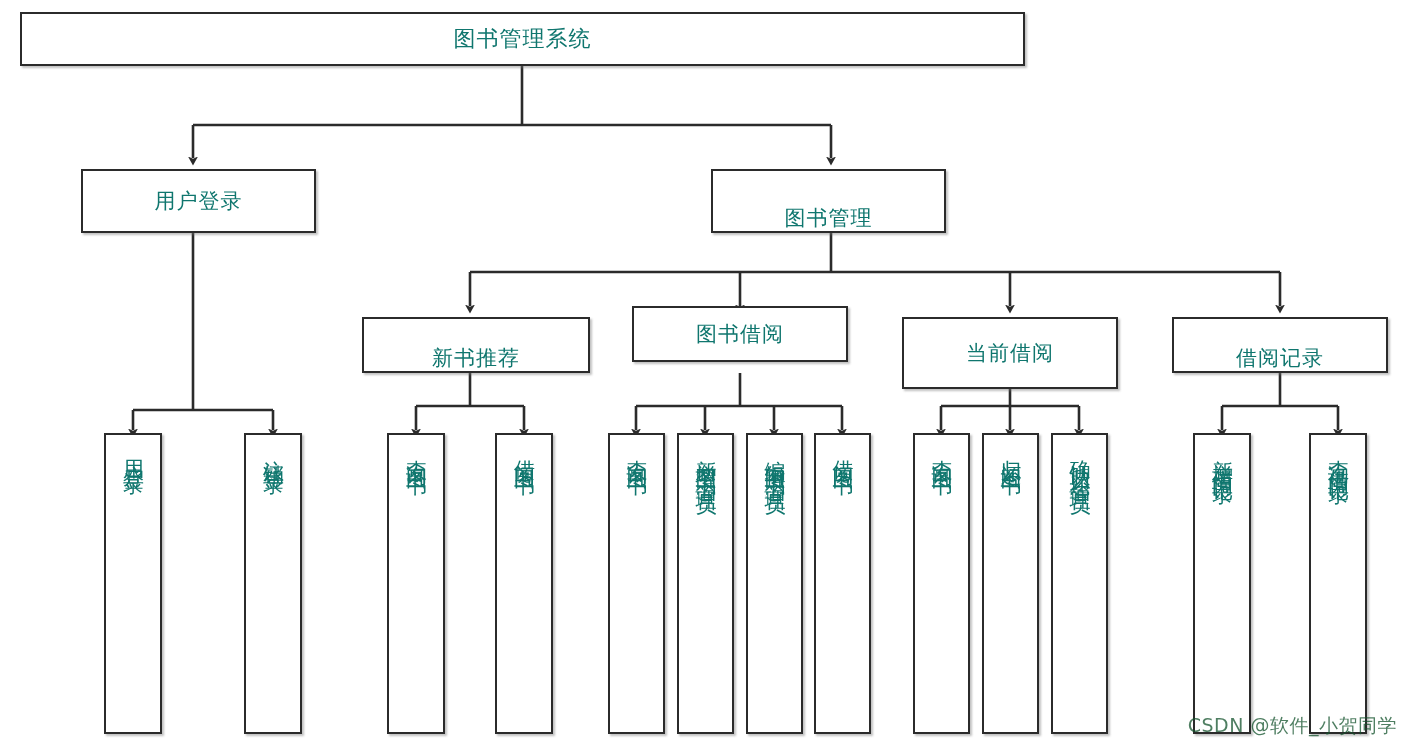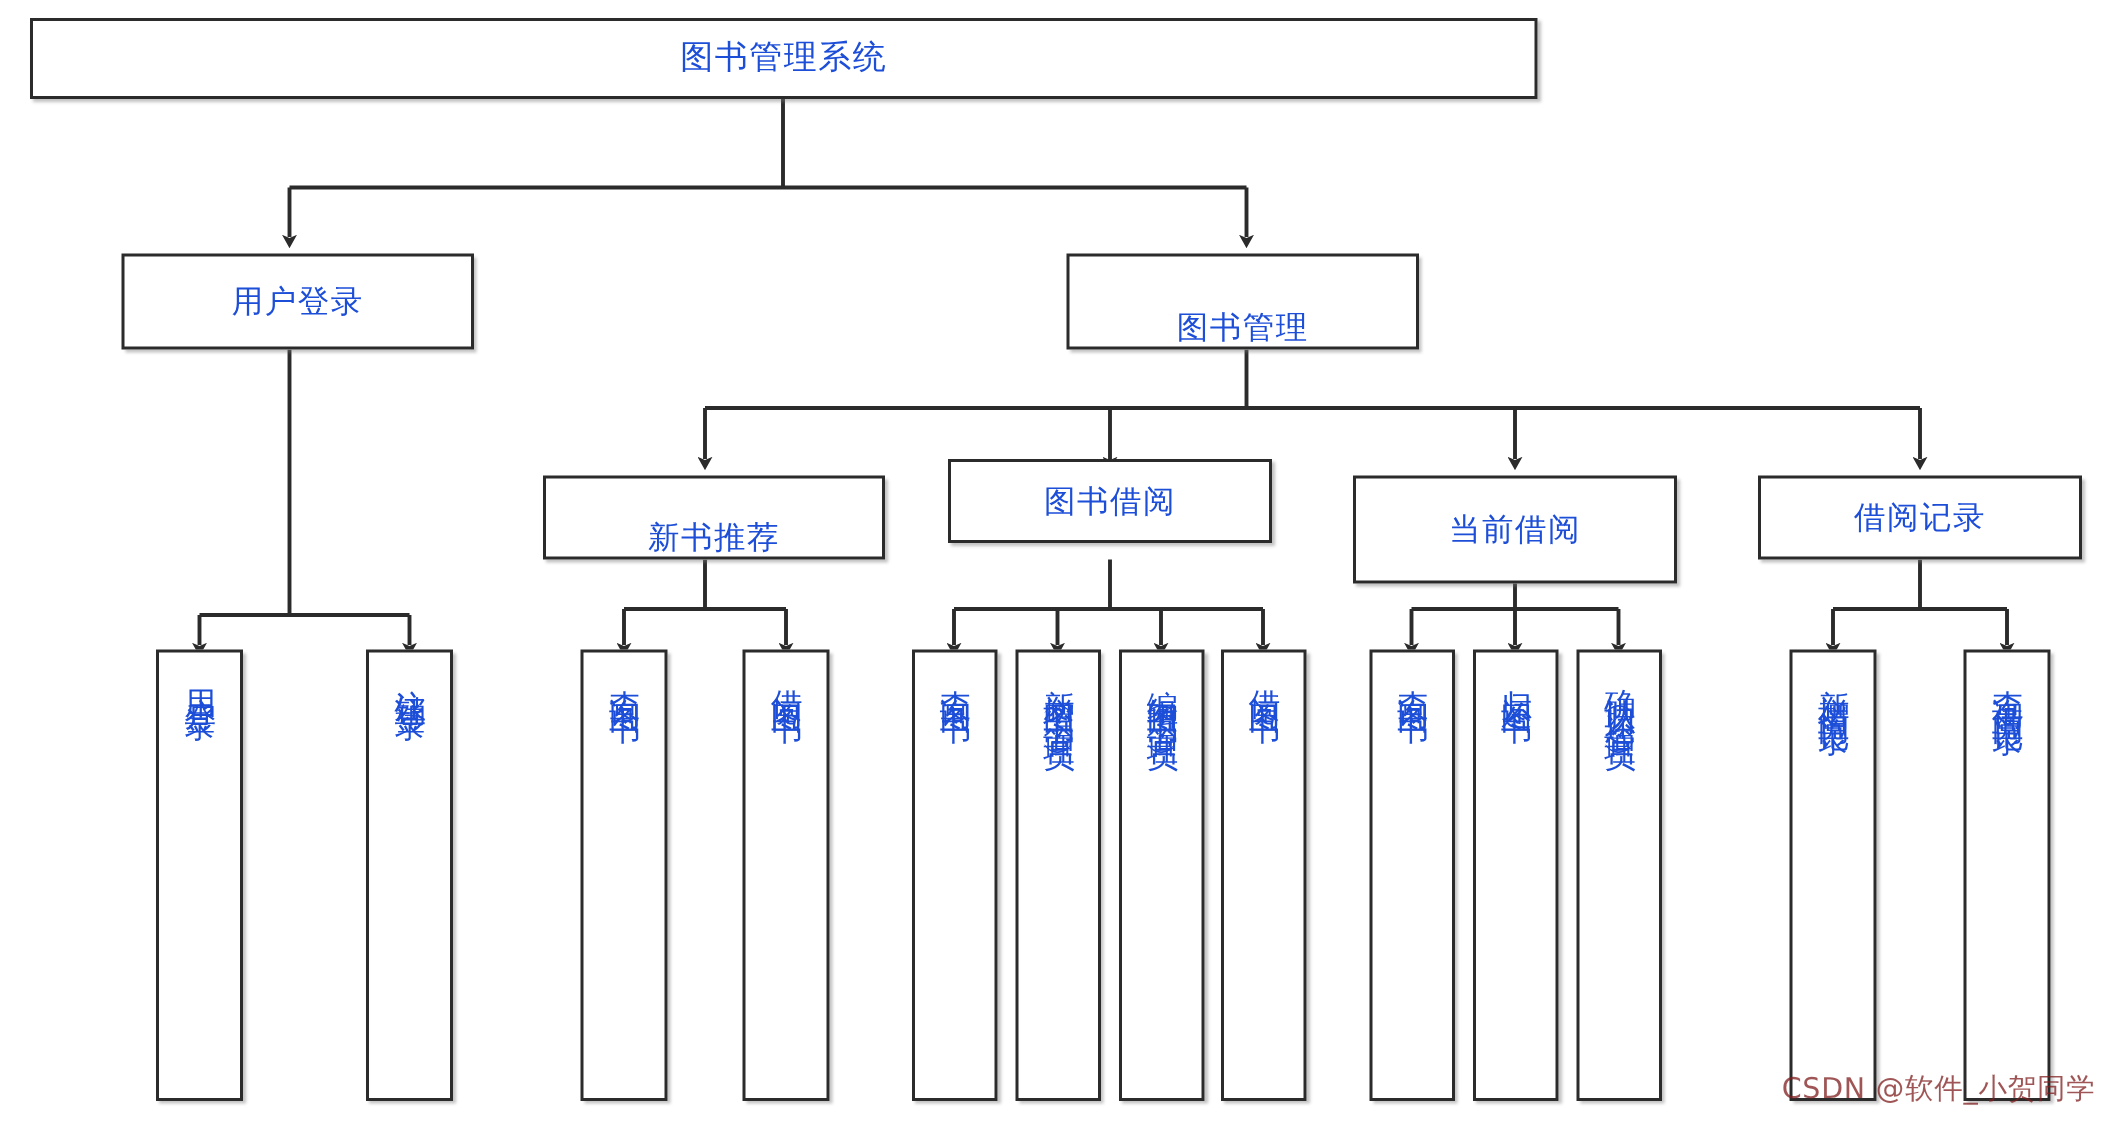--- a/index.html
+++ b/index.html
@@ -27,21 +27,21 @@
   }
   .node {
     position: absolute;
     box-sizing: border-box;
     background: #ffffff;
     border: 2.5px solid #2b2b2b;
     box-shadow: 2px 2px 2px rgba(120,120,120,0.45);
     display: flex;
     align-items: center;
     justify-content: center;
-    color: #1d4ed8;
+    color: #0f766e;
   }
   .node .label {
     display: block;
     text-align: center;
     line-height: 1.18;
     letter-spacing: 1px;
   }
   .node.horiz .label {
     font-size: 21px;
   }
@@ -58,21 +58,21 @@
     font-size: 21px;
     letter-spacing: 5px;
     white-space: nowrap;
     line-height: 1.0;
   }
   .watermark {
     position: absolute;
     right: 8px;
     bottom: 8px;
     font-size: 19px;
-    color: #7f1d1d;
+    color: #14532d;
     opacity: 0.75;
     white-space: nowrap;
     letter-spacing: 0.5px;
   }
 </style>
 </head>
 <body>
 
 <div id="canvas">
 
@@ -139,21 +139,21 @@
 
   <div class="node horiz" style="left:362px; top:317px; width:228px; height:56px;align-items:flex-end;">
     <span class="label">新书推荐</span>
   </div>
   <div class="node horiz" style="left:632px; top:306px; width:216px; height:56px;font-family:Liberation Serif, serif;">
     <span class="label">图书借阅</span>
   </div>
   <div class="node horiz" style="left:902px; top:317px; width:216px; height:72px;">
     <span class="label">当前借阅</span>
   </div>
-  <div class="node horiz" style="left:1172px; top:317px; width:216px; height:56px;">
+  <div class="node horiz" style="left:1172px; top:317px; width:216px; height:56px;align-items:flex-end;">
     <span class="label">借阅记录</span>
   </div>
 
   <div class="node vert" style="left:104px; top:433px; width:58px; height:301px;">
     <span class="label">用户登录</span>
   </div>
   <div class="node vert" style="left:244px; top:433px; width:58px; height:301px;">
     <span class="label">注销登录</span>
   </div>
 

